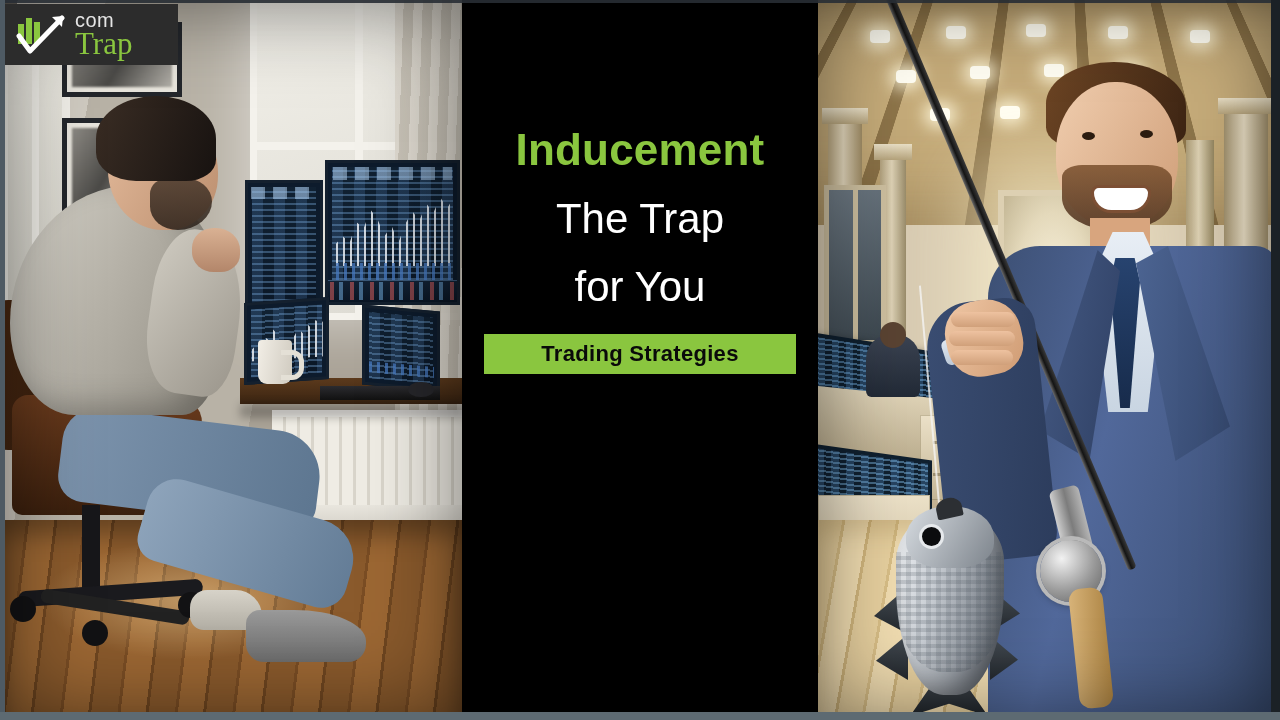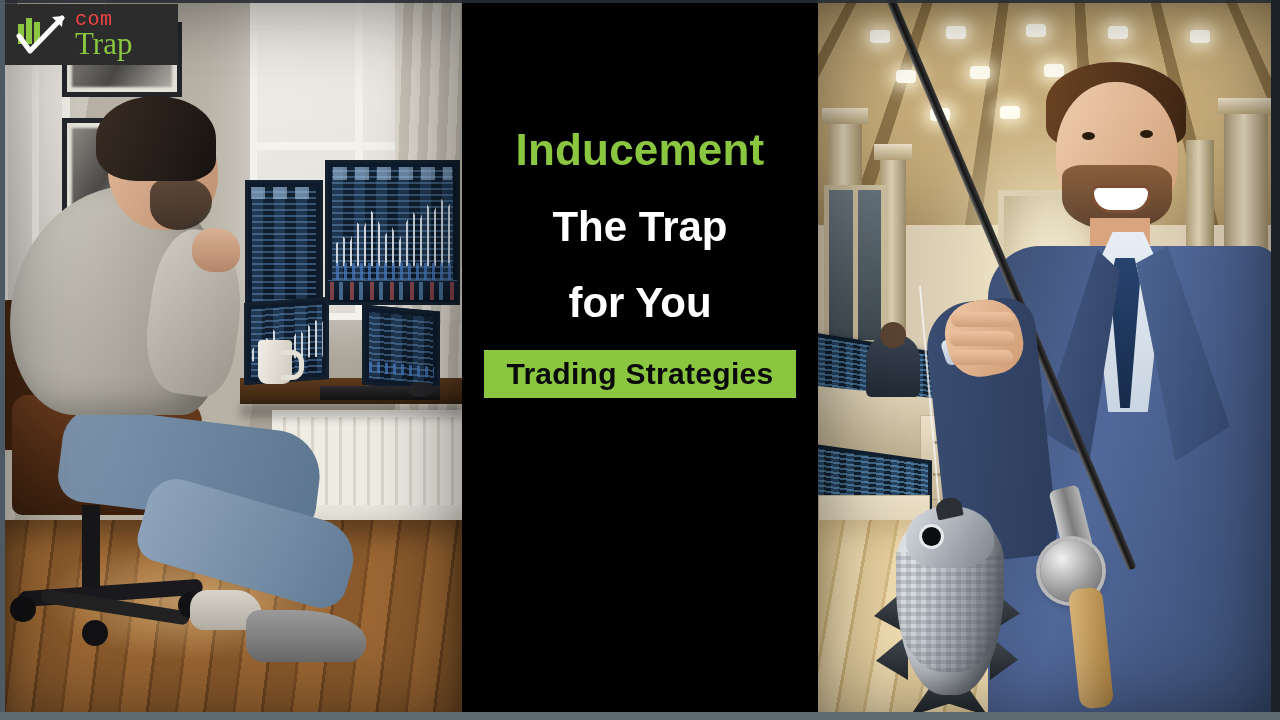--- a/index.html
+++ b/index.html
@@ -121,25 +121,25 @@
     background:linear-gradient(#d7d3c9,#b2aea4); border-radius:20px 30px 16px 16px;}
   .lp-vignette{ position:absolute; inset:0; pointer-events:none;
     box-shadow:inset 0 0 90px rgba(0,0,0,.55);}
 
   
   .center-panel{ position:absolute; left:462px; top:0; width:356px; height:720px;
     background:#000; display:flex; flex-direction:column; align-items:center;
     justify-content:flex-start; padding-top:118px; }
   .title-green{ color:#8ac63f; font-weight:bold; font-size:44px; line-height:63px;
     letter-spacing:.2px; }
-  .title-white{ color:#ffffff; font-weight:700; font-size:42px; line-height:60px;
-    text-align:center; margin-top:16px; }
-  .badge{ margin-top:17px; width:312px; height:48px; background:#8ac63f;
+  .title-white{ color:#ffffff; font-weight:400; font-size:42px; line-height:60px;
+    text-align:center; margin-top:8px; }
+  .badge{ margin-top:17px; width:312px; height:40px; background:#8ac63f;
     display:flex; align-items:center; justify-content:center;
-    color:#0a0a0a; font-weight:bold; font-size:30px; letter-spacing:.3px;}
+    color:#0a0a0a; font-weight:bold; font-size:22px; letter-spacing:.3px;}
   .course{ margin-top:11px; color:#8ac63f; font-weight:bold; font-size:17px;
     letter-spacing:.4px; text-align:center;}
 
   
   .right-panel{ position:absolute; left:818px; top:0; width:462px; height:720px;
     overflow:hidden; background:#cbbda4;}
   .rp-bg{ position:absolute; inset:0;
     background:linear-gradient(170deg,#ac916a 0 14%, #d8cbb2 14% 52%, #c3b294 52% 74%, #b5a488 74% 100%);}
   
   .rp-ceil{ position:absolute; left:-40px; top:-8px; width:560px; height:175px;
@@ -289,21 +289,21 @@
   .fin-a{ left:172px; top:636px; width:28px; height:44px;
     clip-path:polygon(0 0, 0 100%, 100% 54%);}
   .rp-vignette{ position:absolute; inset:0; pointer-events:none;
     box-shadow:inset 0 0 85px rgba(0,0,0,.5);}
 
   
   .logo{ position:absolute; left:5px; top:4px; width:173px; height:61px;
     background:#2c2c2c; display:flex; align-items:center; padding-left:11px; gap:7px;}
   .logo-mark{ position:relative; width:52px; height:45px; flex:0 0 auto;}
   .logo-words{ display:flex; flex-direction:column; line-height:1; }
-  .logo-com{ color:#ef4444; font-family:Liberation Mono, monospace; font-size:20px; letter-spacing:.5px;}
+  .logo-com{ color:#e5e5e5; font-family:Liberation Sans, sans-serif; font-size:20px; letter-spacing:.5px;}
   .logo-lucro{ color:#8ac63f; font-family:"Liberation Serif", serif; font-size:31px; margin-top:-2px;}
 
   
   .edge-top{position:absolute;left:0;top:0;width:1280px;height:3px;background:rgba(40,46,52,.9);}
   .edge-bottom{position:absolute;left:0;bottom:0;width:1280px;height:8px;background:#5d6a72;}
   .edge-left{position:absolute;left:0;top:0;width:5px;height:720px;background:#4e5a63;}
   .edge-right{position:absolute;right:0;top:0;width:9px;height:720px;background:#1b2126;}
 </style>
 </head>
 <body>

